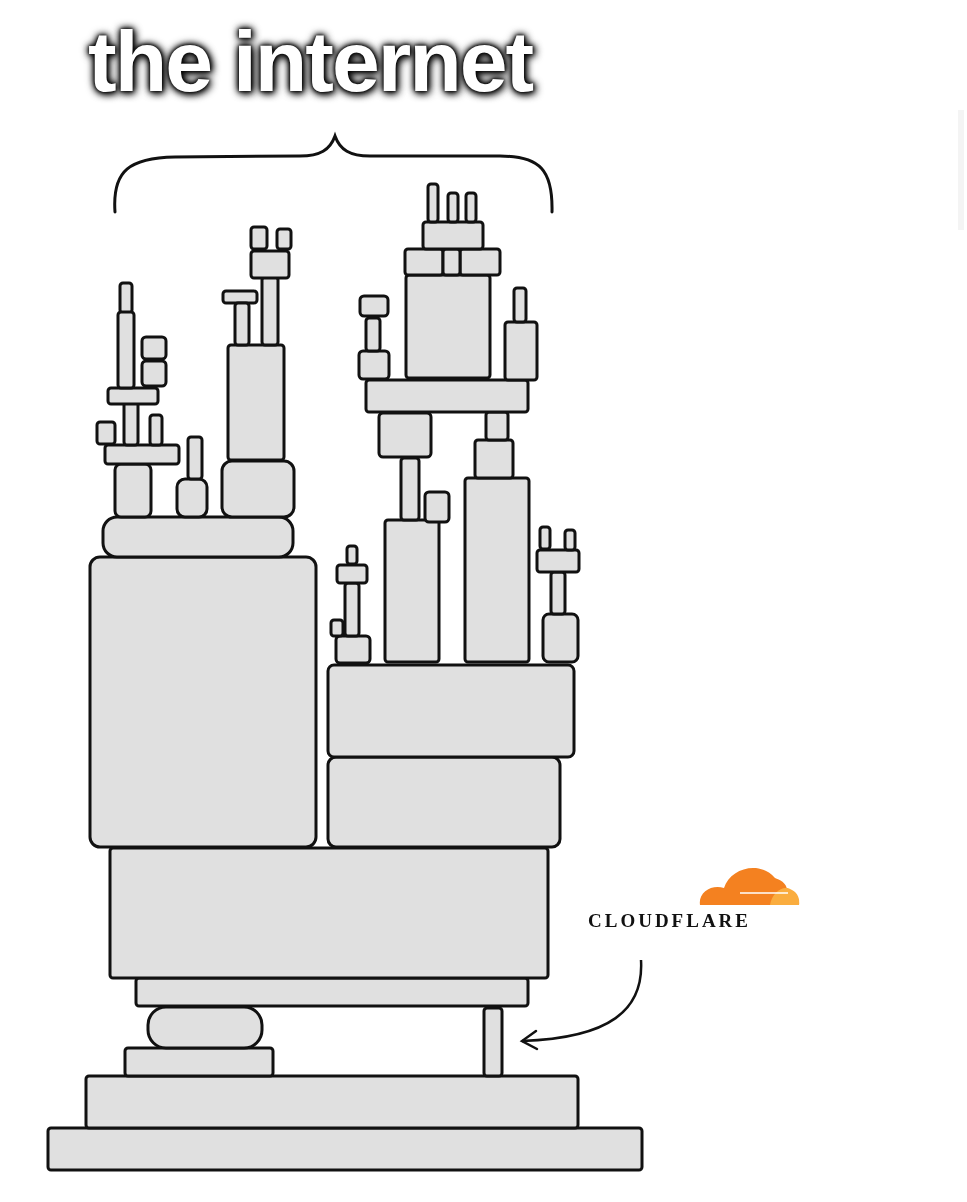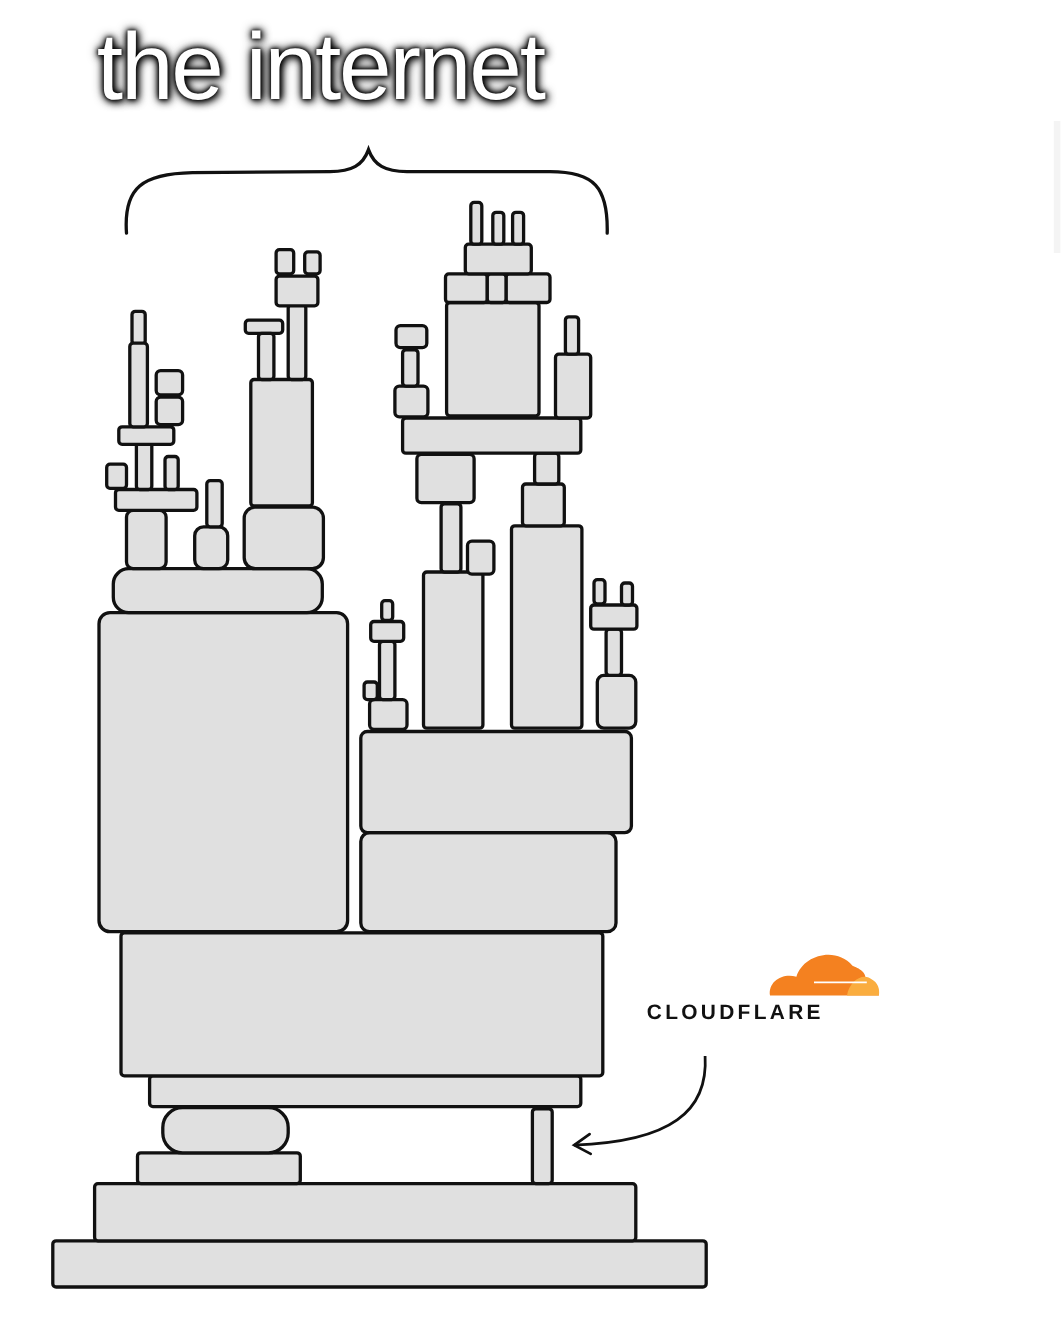--- a/index.html
+++ b/index.html
@@ -1,27 +1,27 @@
 <!DOCTYPE html>
 <html><head>
 <meta charset="utf-8">
 <style>
   html, body { margin: 0; padding: 0; background: #ffffff; }
   body { width: 967px; height: 1202px; position: relative; overflow: hidden; }
   #canvas { position: absolute; left: 0; top: 0; width: 967px; height: 1202px; }
   .title {
     position: absolute; left: 88px; top: 18px;
-    font-family: "Liberation Sans", sans-serif; font-weight: normal;
+    font-family: "Liberation Sans", sans-serif; font-weight: bold;
     font-size: 86px; letter-spacing: -2px; color: #ffffff;
     text-shadow: 0 0 3px #000, 0 0 6px #000, 0 0 10px #222, 2px 2px 8px #000;
     white-space: nowrap; line-height: 1;
   }
   .brand {
     position: absolute; left: 588px; top: 910px;
-    font-family: Liberation Sans, sans-serif; font-weight: bold;
+    font-family: Liberation Serif, serif; font-weight: bold;
     font-size: 19px; letter-spacing: 3px; color: #111111; white-space: nowrap;
   }
   .faint-right {
     position: absolute; left: 958px; top: 110px; width: 6px; height: 120px;
     background: #f4f4f4;
   }
 </style>
 </head>
 <body>
 

